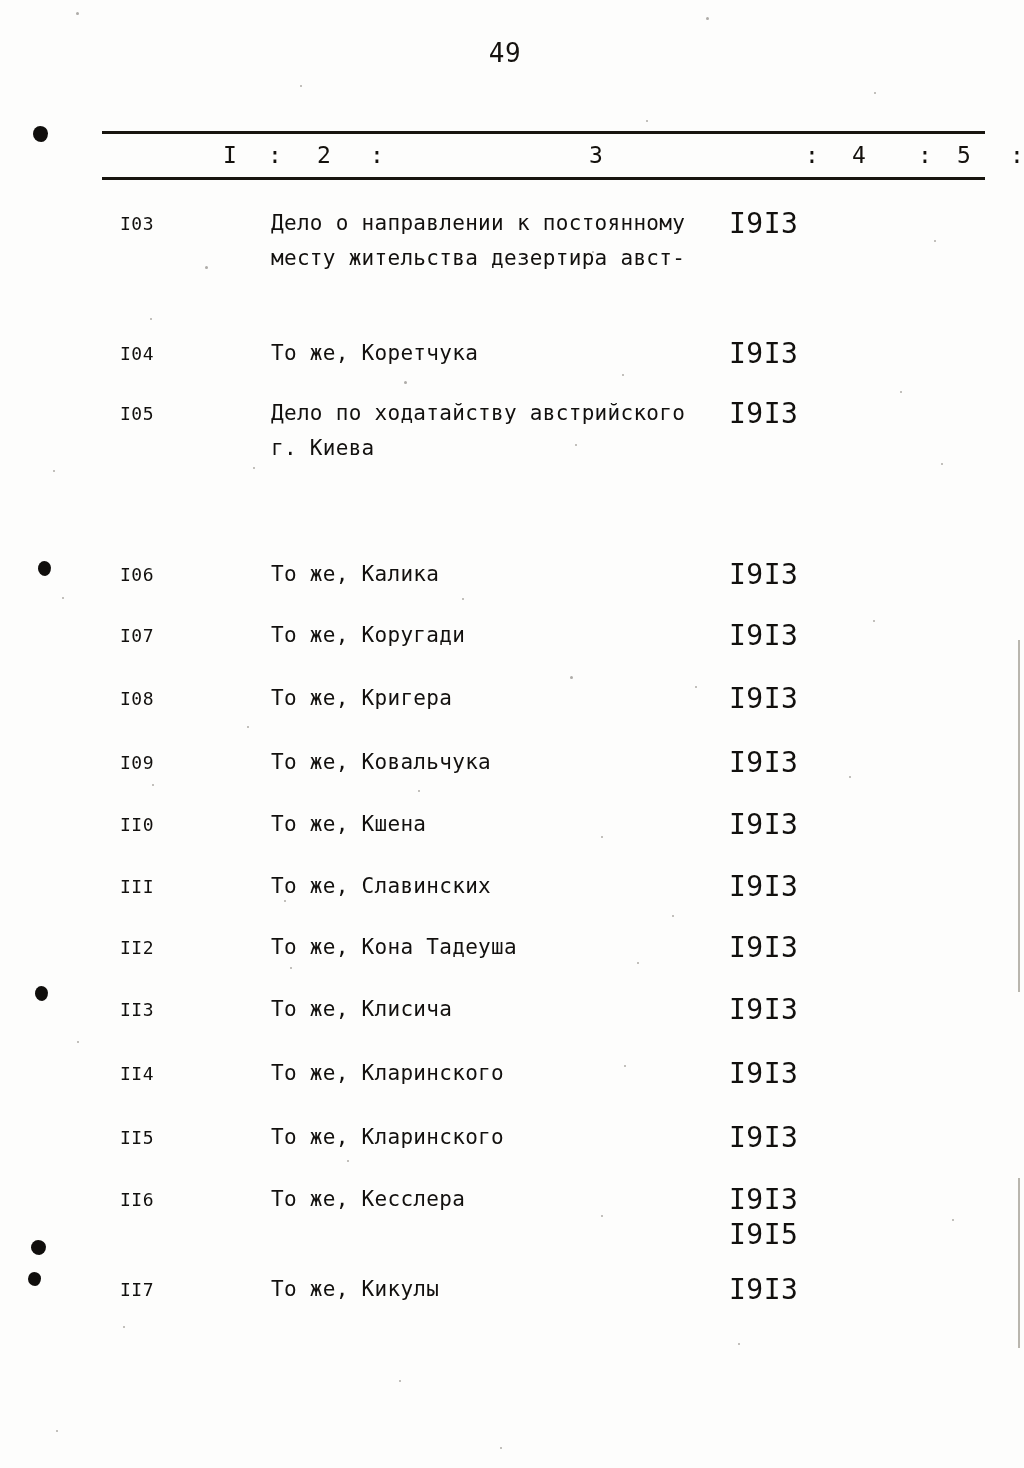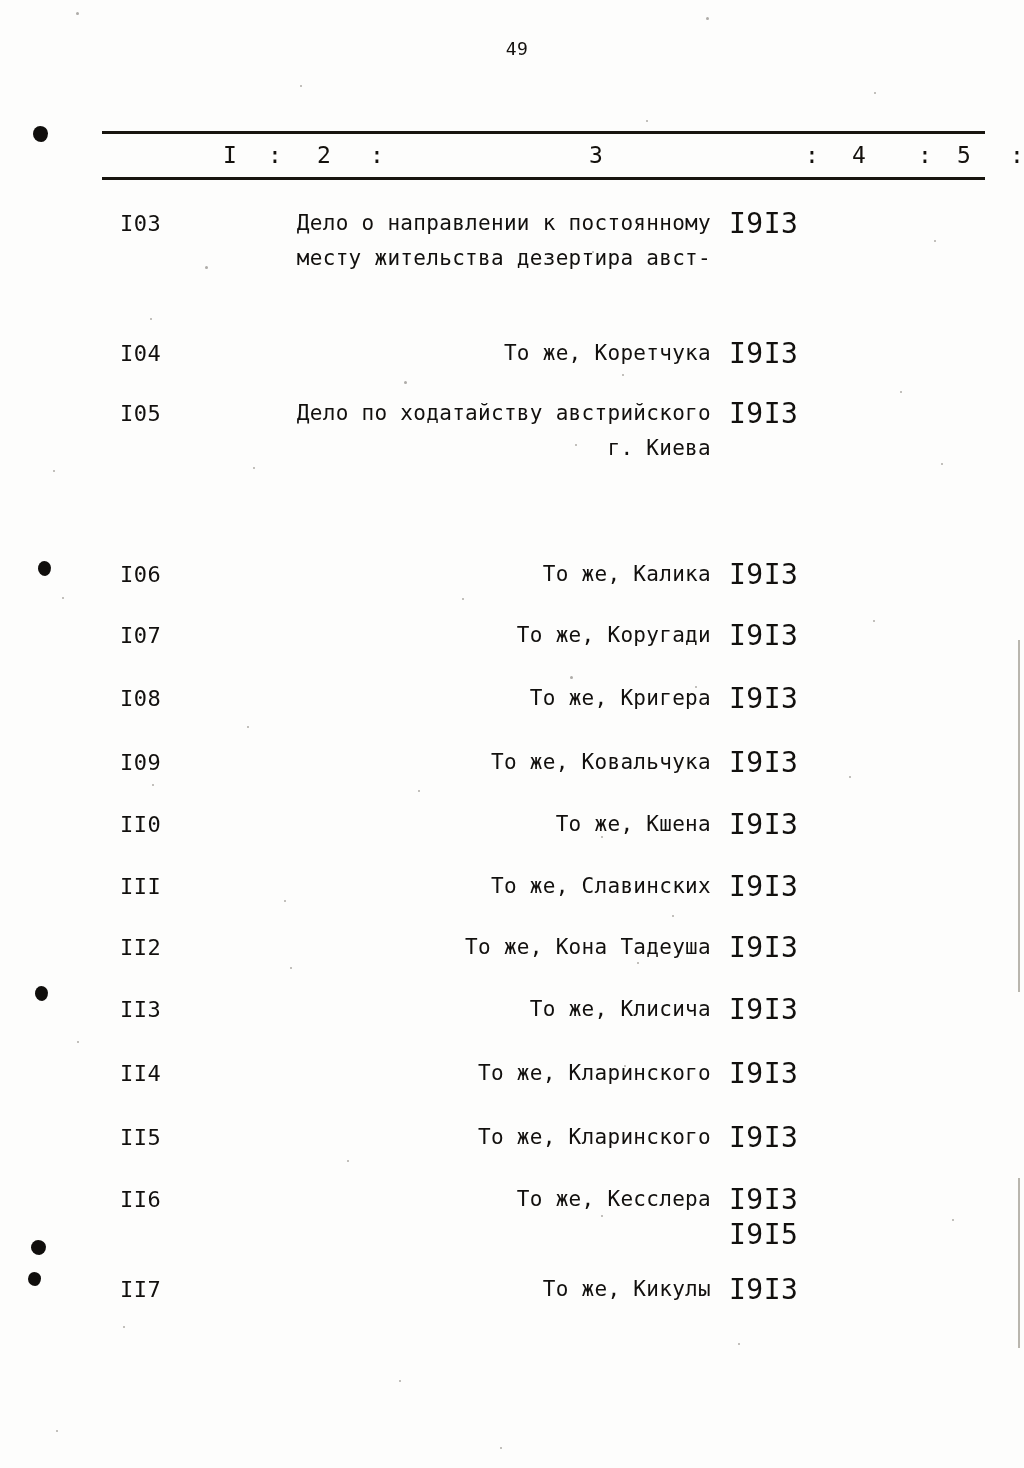--- a/index.html
+++ b/index.html
@@ -14,24 +14,24 @@
     background: #fdfdfc;
     overflow: hidden;
     font-family: "DejaVu Sans Mono", "Liberation Mono", monospace;
     color: #12100e;
   }
 
   
   #page-number {
     position: absolute;
     top: 38px;
-    left: 12px;
+    left: 0;
     width: 1010px;
     text-align: center;
-    font-size: 18px;
+    font-size: 26px;
     letter-spacing: 0.5px;
     color: #15120f;
   }
 
   
   #header-band {
     position: absolute;
     left: 102px;
     top: 131px;
     width: 883px;
@@ -63,34 +63,34 @@
   }
   .row {
     position: absolute;
     left: 0;
     width: 1024px;
   }
   .c-num {
     position: absolute;
     left: 120px;
     width: 140px;
-    font-size: 22px;
+    font-size: 18px;
     line-height: 35px;
     letter-spacing: 0.5px;
     white-space: nowrap;
   }
   .c-desc {
     position: absolute;
     left: 271px;
     width: 440px;
     font-size: 21px;
     line-height: 35px;
     letter-spacing: 0.3px;
   }
-  .c-desc .dline { white-space: nowrap; text-align: right; }
+  .c-desc .dline { white-space: nowrap; }
   .c-year {
     position: absolute;
     left: 729px;
     width: 120px;
     font-size: 28px;
     line-height: 35px;
     letter-spacing: 0.5px;
   }
   .c-year .yline { white-space: nowrap; }
 

